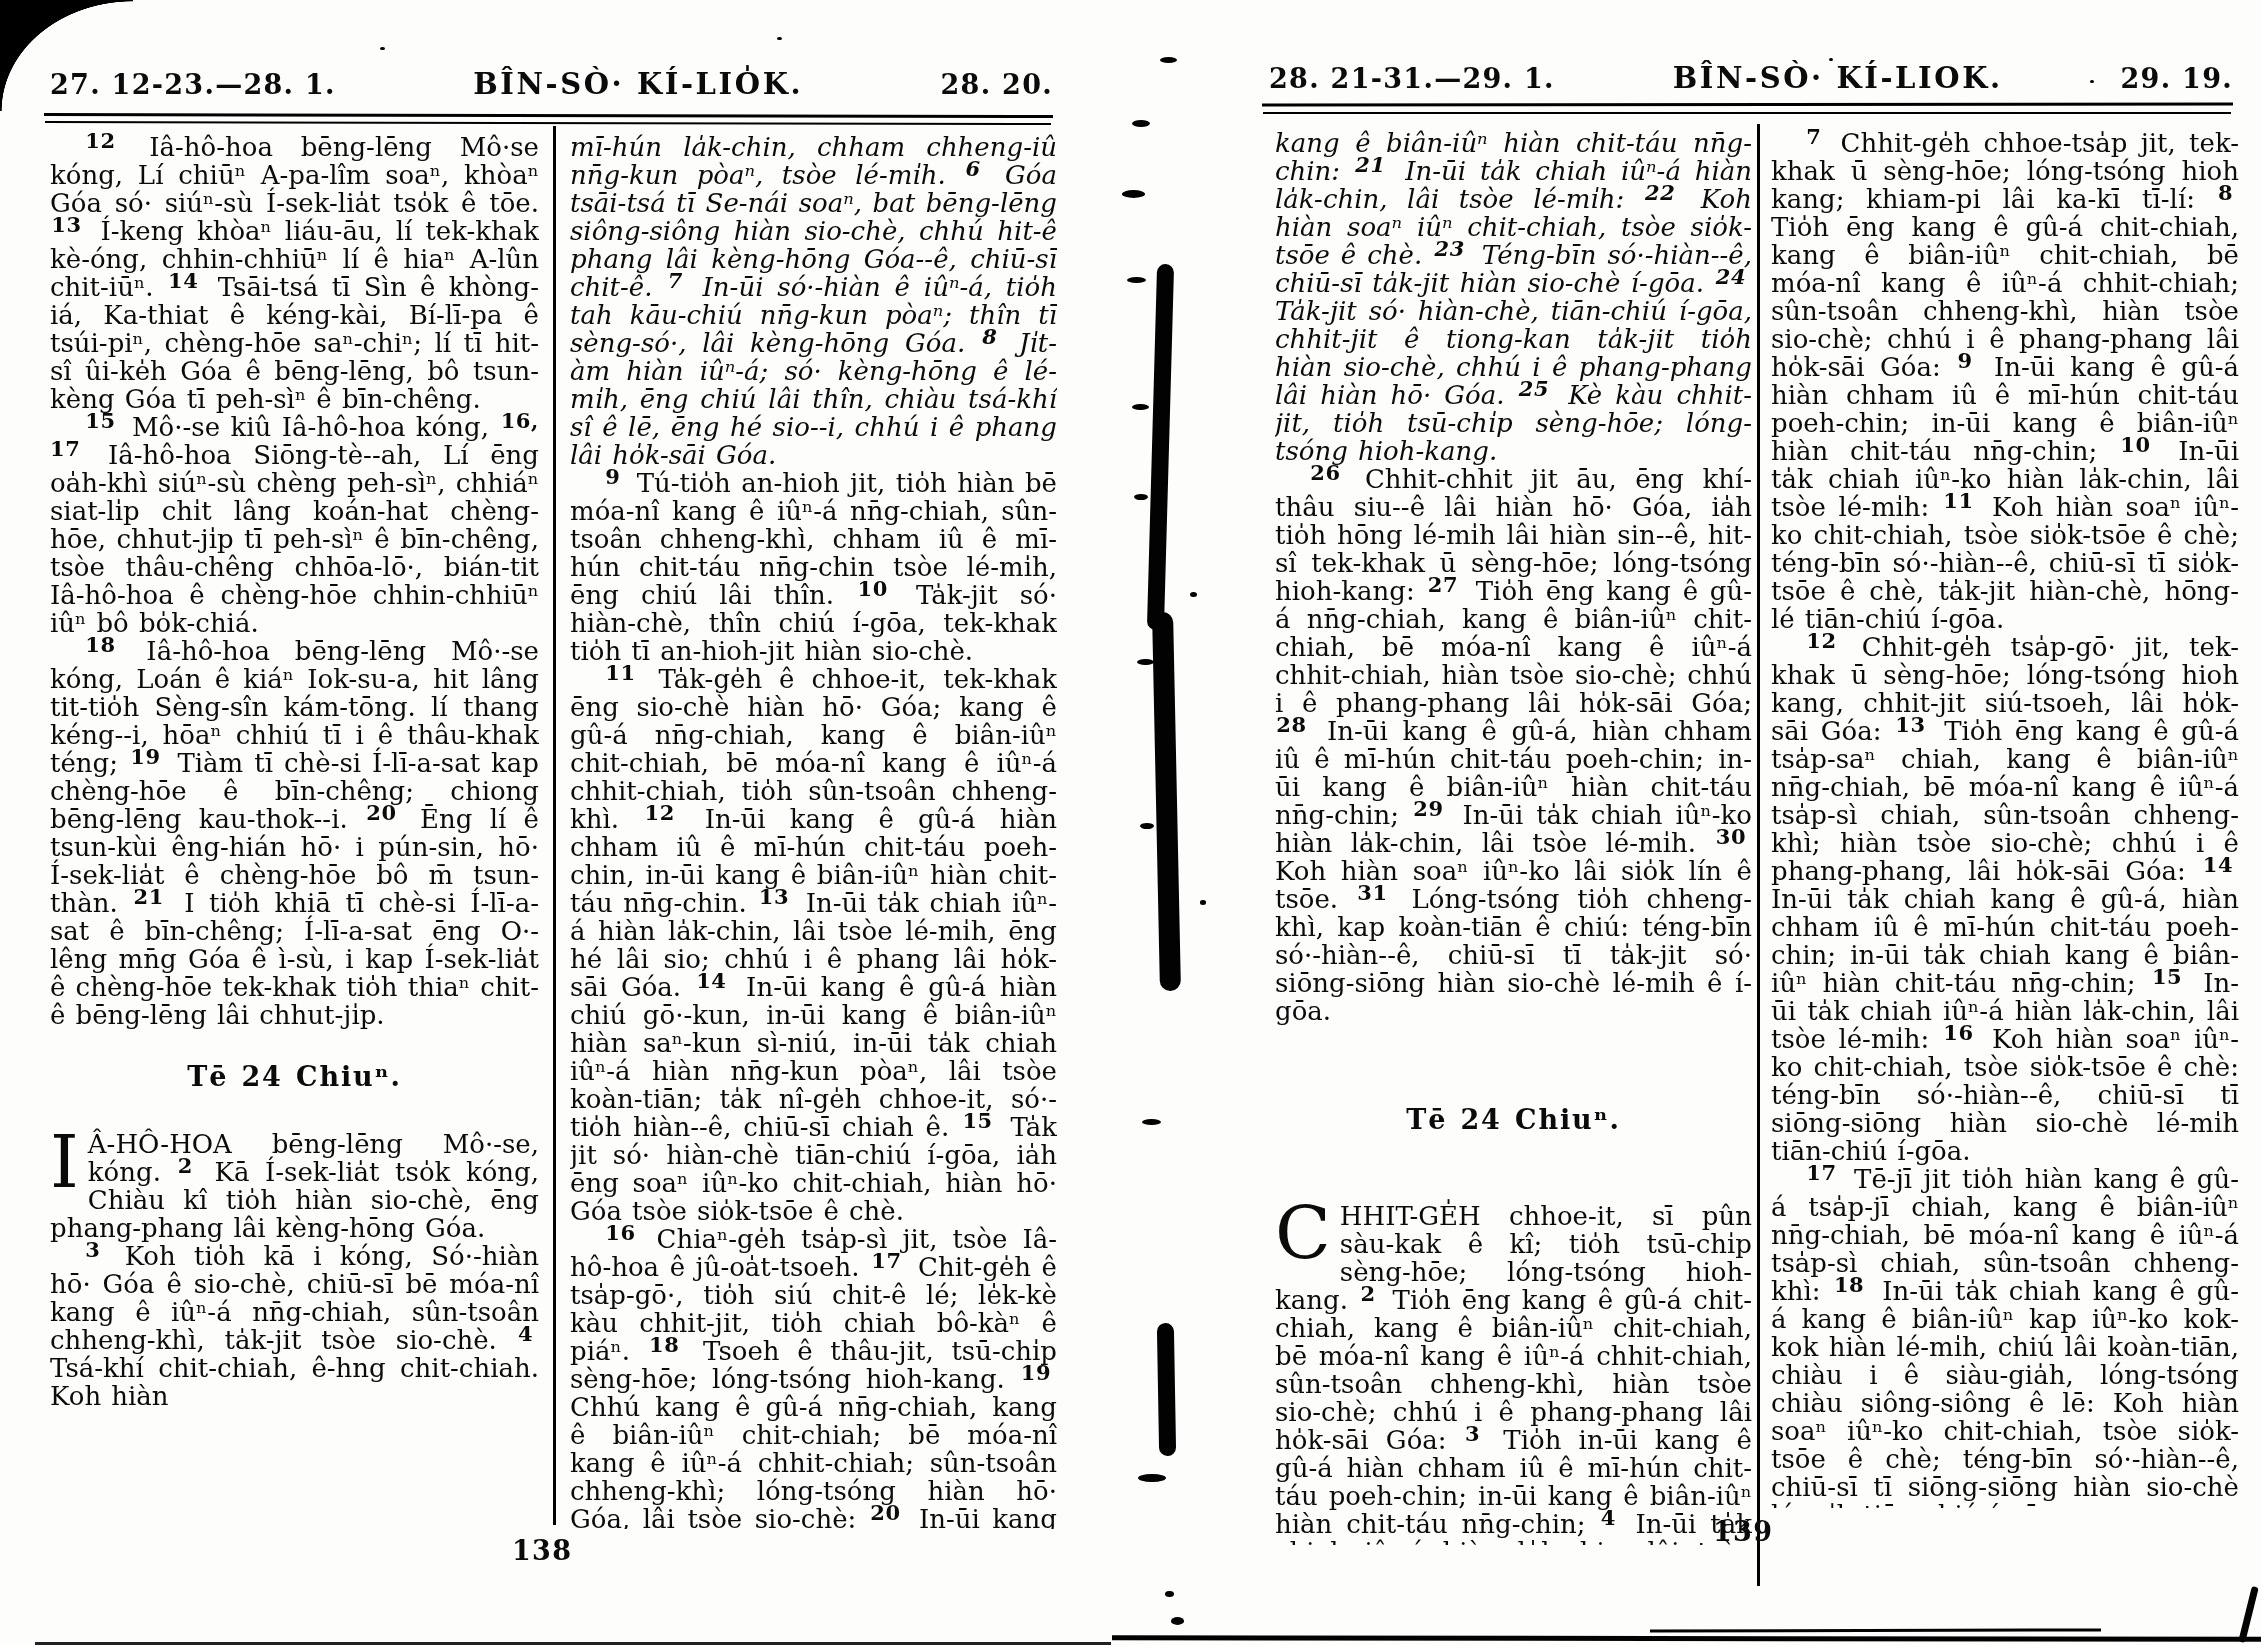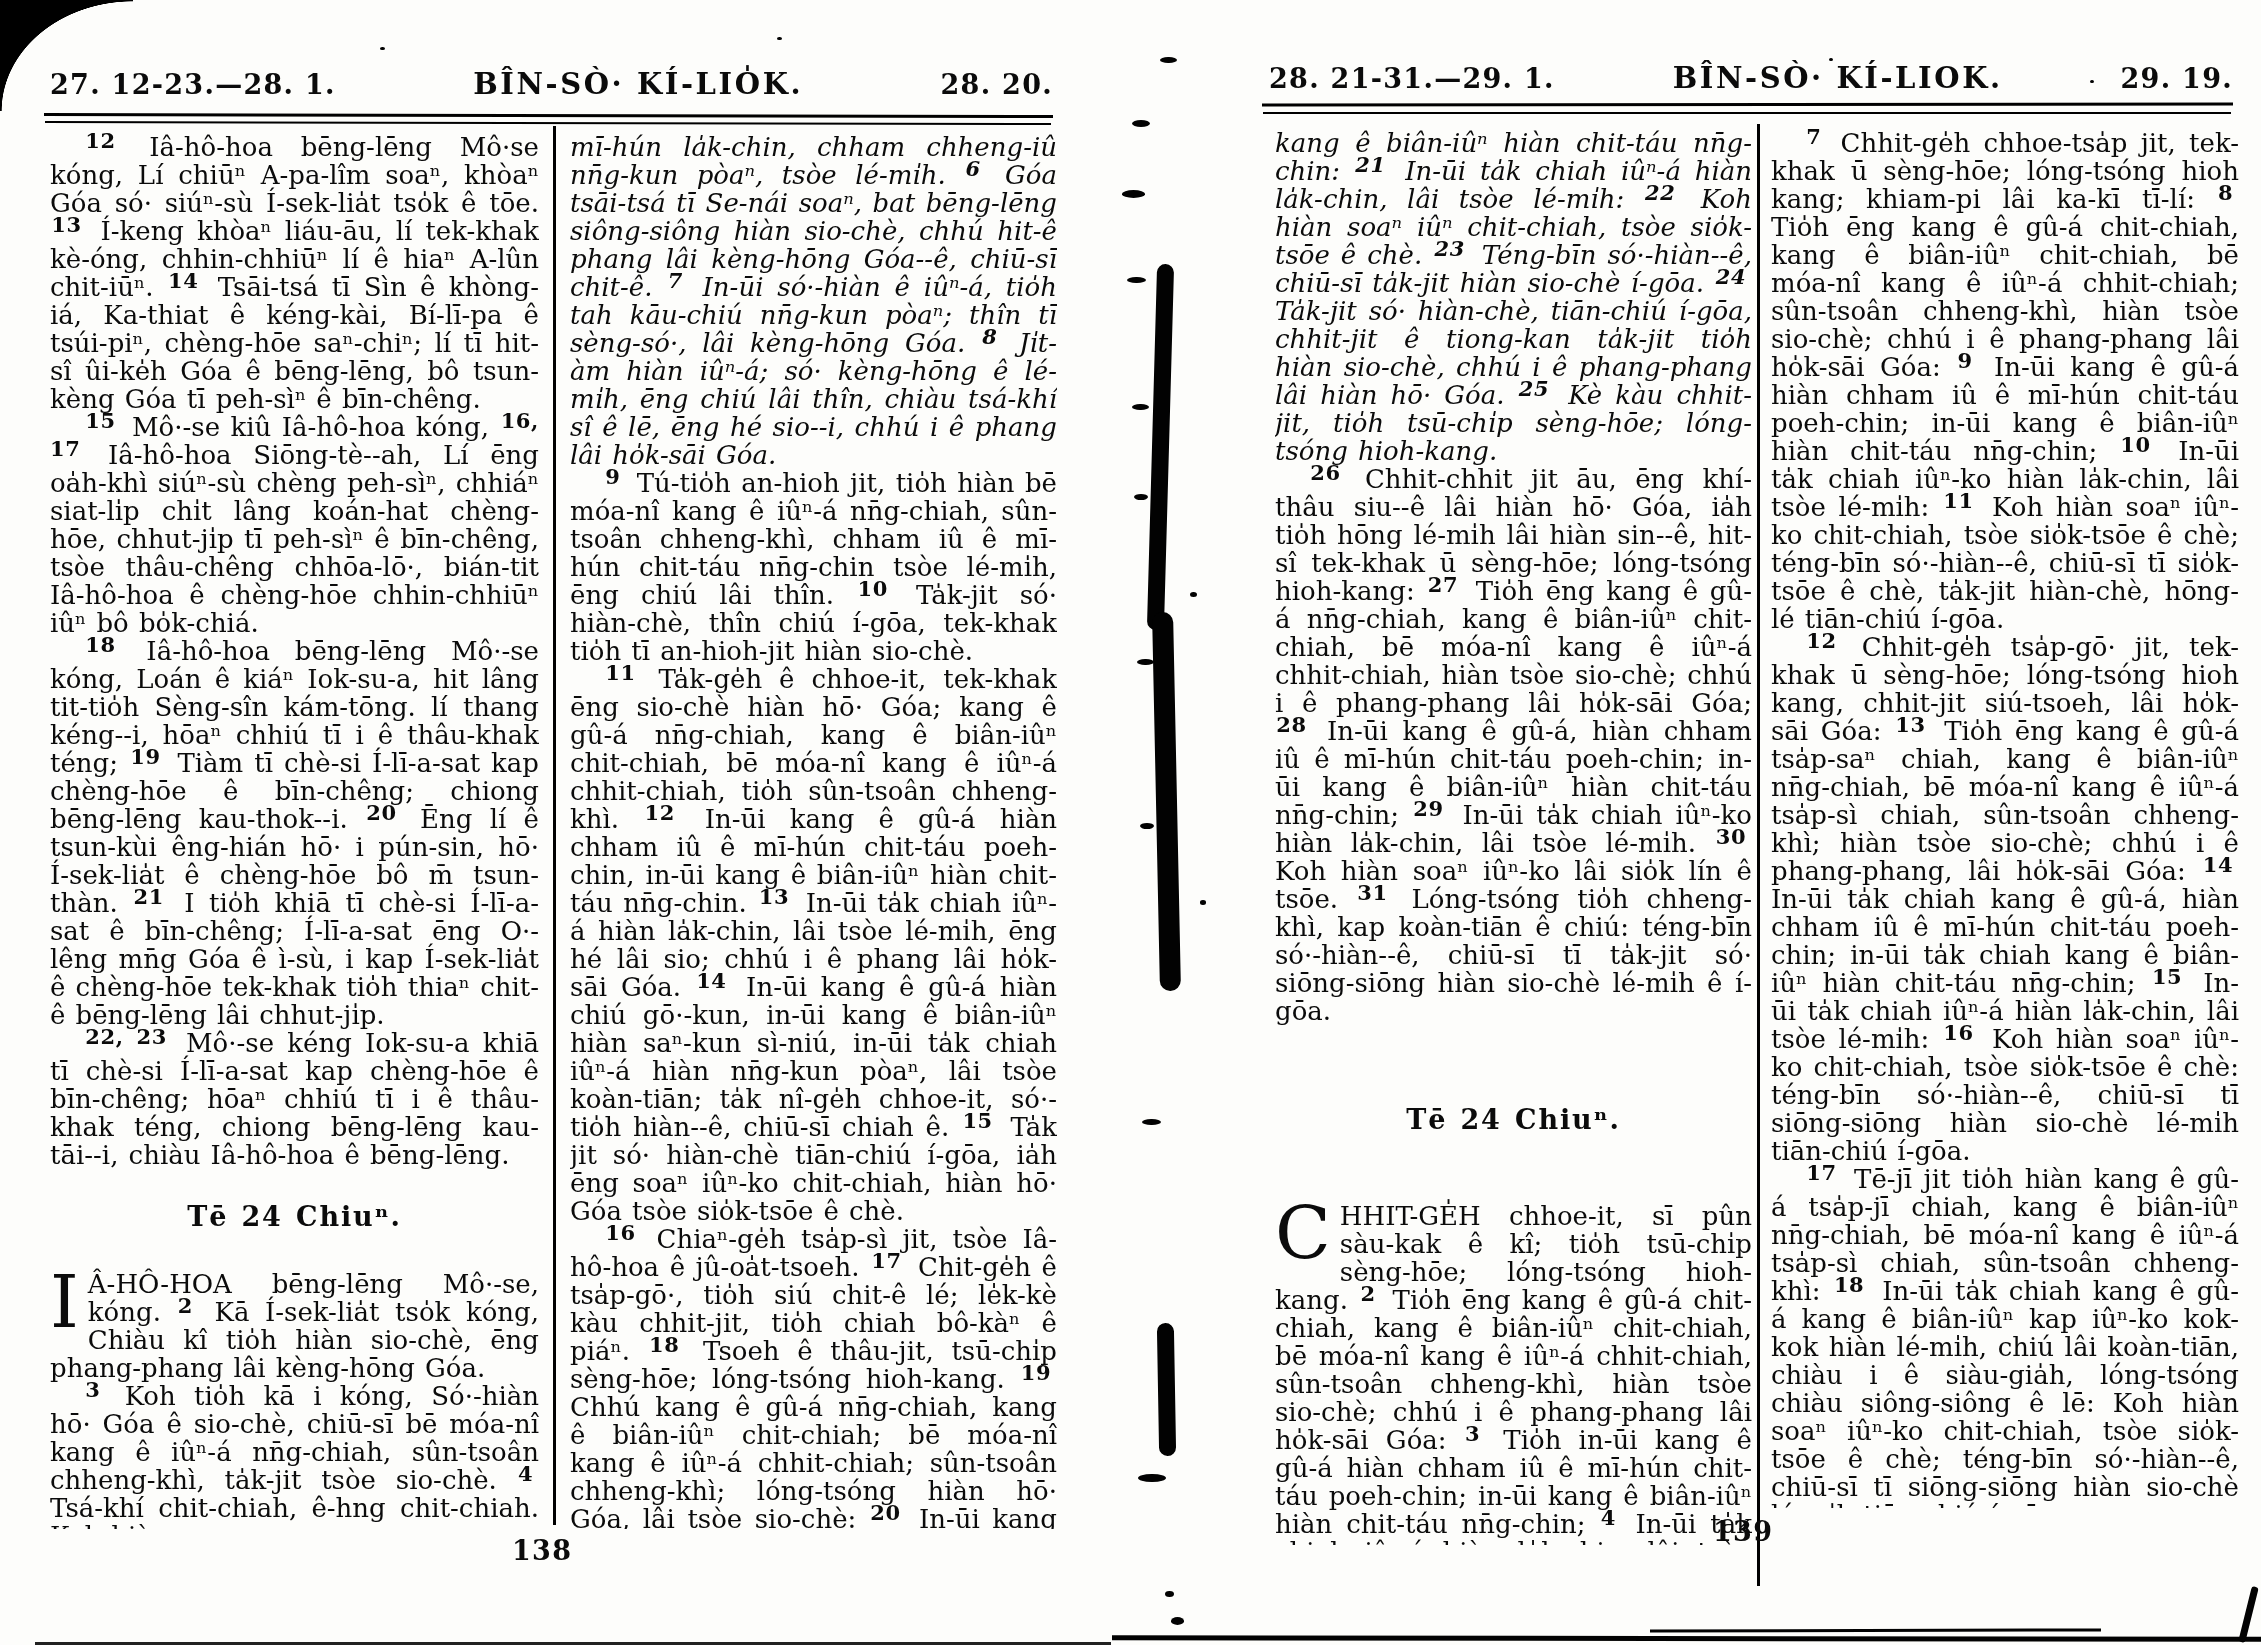--- a/index.html
+++ b/index.html
@@ -120,21 +120,20 @@
     <span class="rh-title">BÎN-SÒ· KÍ-LIOK.</span>
     <span class="rh-ref">29. 19.</span>
   </div>
   <div class="head-rule rule-r1"></div>
   <div class="head-rule rule-r2"></div>
 
   <div class="col lp-col1">
       <p class="verse-para"><sup class="vnum">12</sup> Iâ-hô-hoa bēng-lēng Mô·se kóng, Lí chiūⁿ A-pa-lîm soaⁿ, khòaⁿ Góa só· siúⁿ-sù Í-sek-lia̍t tso̍k ê tōe. <sup class="vnum">13</sup> Í-keng khòaⁿ liáu-āu, lí tek-khak kè-óng, chhin-chhiūⁿ lí ê hiaⁿ A-lûn chit-iūⁿ. <sup class="vnum">14</sup> Tsāi-tsá tī Sìn ê khòng-iá, Ka-thiat ê kéng-kài, Bí-lī-pa ê tsúi-piⁿ, chèng-hōe saⁿ-chiⁿ; lí tī hit-sî ûi-ke̍h Góa ê bēng-lēng, bô tsun-kèng Góa tī peh-sìⁿ ê bīn-chêng.</p>
       <p class="verse-para"><sup class="vnum">15</sup> Mô·-se kiû Iâ-hô-hoa kóng, <sup class="vnum">16, 17</sup> Iâ-hô-hoa Siōng-tè--ah, Lí ēng oa̍h-khì siúⁿ-sù chèng peh-sìⁿ, chhiáⁿ siat-li̍p chi̍t lâng koán-hat chèng-hōe, chhut-ji̍p tī peh-sìⁿ ê bīn-chêng, tsòe thâu-chêng chhōa-lō·, bián-tit Iâ-hô-hoa ê chèng-hōe chhin-chhiūⁿ iûⁿ bô bo̍k-chiá.</p>
       <p class="verse-para"><sup class="vnum">18</sup> Iâ-hô-hoa bēng-lēng Mô·-se kóng, Loán ê kiáⁿ Iok-su-a, hit lâng tit-tio̍h Sèng-sîn kám-tōng. lí thang kéng--i, hōaⁿ chhiú tī i ê thâu-khak téng; <sup class="vnum">19</sup> Tiàm tī chè-si Í-lī-a-sat kap chèng-hōe ê bīn-chêng; chiong bēng-lēng kau-thok--i. <sup class="vnum">20</sup> Ēng lí ê tsun-kùi êng-hián hō· i pún-sin, hō· Í-sek-lia̍t ê chèng-hōe bô m̄ tsun-thàn. <sup class="vnum">21</sup> I tio̍h khiā tī chè-si Í-lī-a-sat ê bīn-chêng; Í-lī-a-sat ēng O·-lêng mn̄g Góa ê ì-sù, i kap Í-sek-lia̍t ê chèng-hōe tek-khak tio̍h thiaⁿ chit-ê bēng-lēng lâi chhut-ji̍p.</p>
-      <p class="verse-para"><sup class="vnum">22, 23</sup> Mô·-se kéng Iok-su-a khiā tī chè-si Í-lī-a-sat kap chèng-hōe ê bīn-chêng; hōaⁿ chhiú tī i ê thâu-khak téng, chiong bēng-lēng kau-tāi--i, chiàu Iâ-hô-hoa ê bēng-lēng.</p>
       <p class="chapter-heading">Tē 24 Chiuⁿ.</p>
       <p class="dropcap-para"><span class="dropcap">I</span>Â-HÔ-HOA bēng-lēng Mô·-se, kóng. <sup class="vnum">2</sup> Kā Í-sek-lia̍t tso̍k kóng, Chiàu kî tio̍h hiàn sio-chè, ēng phang-phang lâi kèng-hōng Góa.</p>
       <p class="verse-para"><sup class="vnum">3</sup> Koh tio̍h kā i kóng, Só·-hiàn hō· Góa ê sio-chè, chiū-sī bē móa-nî kang ê iûⁿ-á nn̄g-chiah, sûn-tsoân chheng-khì, ta̍k-jit tsòe sio-chè. <sup class="vnum">4</sup> Tsá-khí chit-chiah, ê-hng chit-chiah.  Koh hiàn</p>
     </div>
   <div class="col lp-col2">
       <p class="cont-para">mī-hún la̍k-chin, chham chheng-iû nn̄g-kun pòaⁿ, tsòe lé-mi̍h. <sup class="vnum">6</sup> Góa tsāi-tsá tī Se-nái soaⁿ, bat bēng-lēng siông-siông hiàn sio-chè, chhú hit-ê phang lâi kèng-hōng Góa--ê, chiū-sī chit-ê. <sup class="vnum">7</sup> In-ūi só·-hiàn ê iûⁿ-á, tio̍h tah kāu-chiú nn̄g-kun pòaⁿ; thîn tī sèng-só·, lâi kèng-hōng Góa. <sup class="vnum">8</sup> Ji̍t-àm hiàn iûⁿ-á; só· kèng-hōng ê lé-mi̍h, ēng chiú lâi thîn, chiàu tsá-khí sî ê lē, ēng hé sio--i, chhú i ê phang lâi ho̍k-sāi Góa.</p>
       <p class="verse-para"><sup class="vnum">9</sup> Tú-tio̍h an-hioh jit, tio̍h hiàn bē móa-nî kang ê iûⁿ-á nn̄g-chiah, sûn-tsoân chheng-khì, chham iû ê mī-hún chit-táu nn̄g-chin tsòe lé-mi̍h, ēng chiú lâi thîn. <sup class="vnum">10</sup> Ta̍k-jit só· hiàn-chè, thîn chiú í-gōa, tek-khak tio̍h tī an-hioh-jit hiàn sio-chè.</p>
       <p class="verse-para"><sup class="vnum">11</sup> Ta̍k-ge̍h ê chhoe-it, tek-khak ēng sio-chè hiàn hō· Góa; kang ê gû-á nn̄g-chiah, kang ê biân-iûⁿ chit-chiah, bē móa-nî kang ê iûⁿ-á chhit-chiah, tio̍h sûn-tsoân chheng-khì. <sup class="vnum">12</sup> In-ūi kang ê gû-á hiàn chham iû ê mī-hún chit-táu poeh-chin, in-ūi kang ê biân-iûⁿ hiàn chit-táu nn̄g-chin. <sup class="vnum">13</sup> In-ūi ta̍k chiah iûⁿ-á hiàn la̍k-chin, lâi tsòe lé-mi̍h, ēng hé lâi sio; chhú i ê phang lâi ho̍k-sāi Góa. <sup class="vnum">14</sup> In-ūi kang ê gû-á hiàn chiú gō·-kun, in-ūi kang ê biân-iûⁿ hiàn saⁿ-kun sì-niú, in-ūi ta̍k chiah iûⁿ-á hiàn nn̄g-kun pòaⁿ, lâi tsòe koàn-tiān; ta̍k nî-ge̍h chhoe-it, só·-tio̍h hiàn--ê, chiū-sī chiah ê. <sup class="vnum">15</sup> Ta̍k jit só· hiàn-chè tiān-chiú í-gōa, ia̍h ēng soaⁿ iûⁿ-ko chit-chiah, hiàn hō· Góa tsòe sio̍k-tsōe ê chè.</p>
       <p class="verse-para"><sup class="vnum">16</sup> Chiaⁿ-ge̍h tsa̍p-sì jit, tsòe Iâ-hô-hoa ê jû-oa̍t-tsoeh. <sup class="vnum">17</sup> Chit-ge̍h ê tsa̍p-gō·, tio̍h siú chit-ê lé; le̍k-kè kàu chhit-jit, tio̍h chiah bô-kàⁿ ê piáⁿ. <sup class="vnum">18</sup> Tsoeh ê thâu-jit, tsū-chi̍p sèng-hōe; lóng-tsóng hioh-kang. <sup class="vnum">19</sup> Chhú kang ê gû-á nn̄g-chiah, kang ê biân-iûⁿ chit-chiah; bē móa-nî kang ê iûⁿ-á chhit-chiah; sûn-tsoân chheng-khì; lóng-tsóng hiàn hō· Góa, lâi tsòe sio-chè: <sup class="vnum">20</sup> In-ūi kang ê gû-á, hiàn chham iû ê mī-hún chit-táu poeh-chin; in-ūi</p>
     </div>

